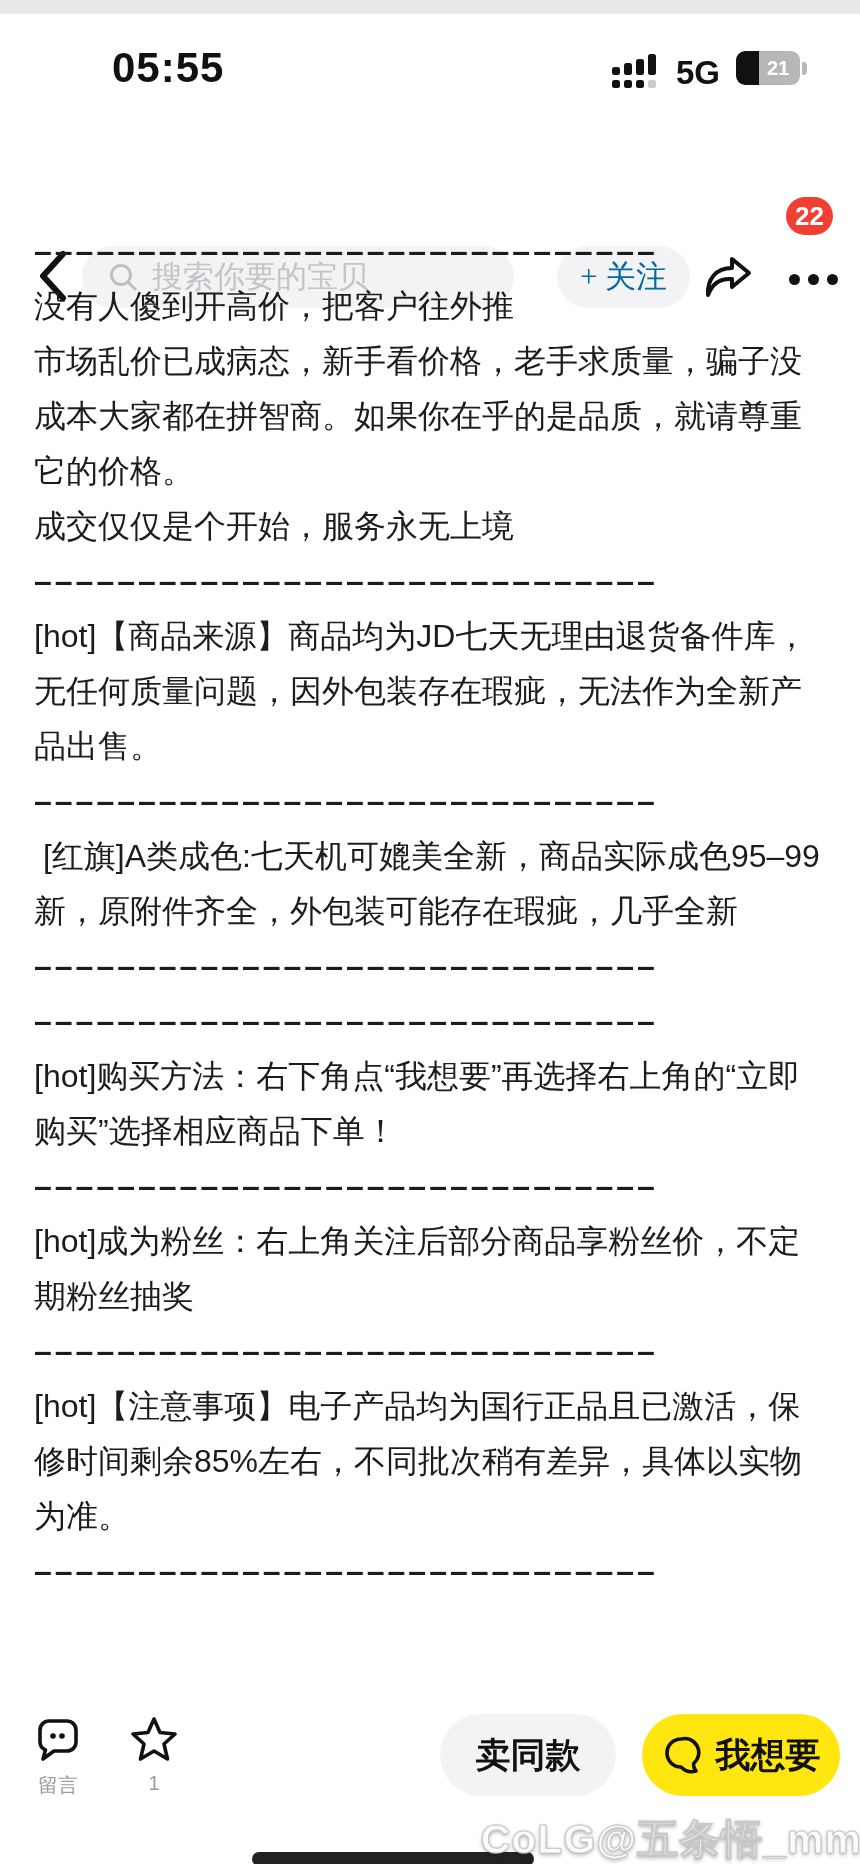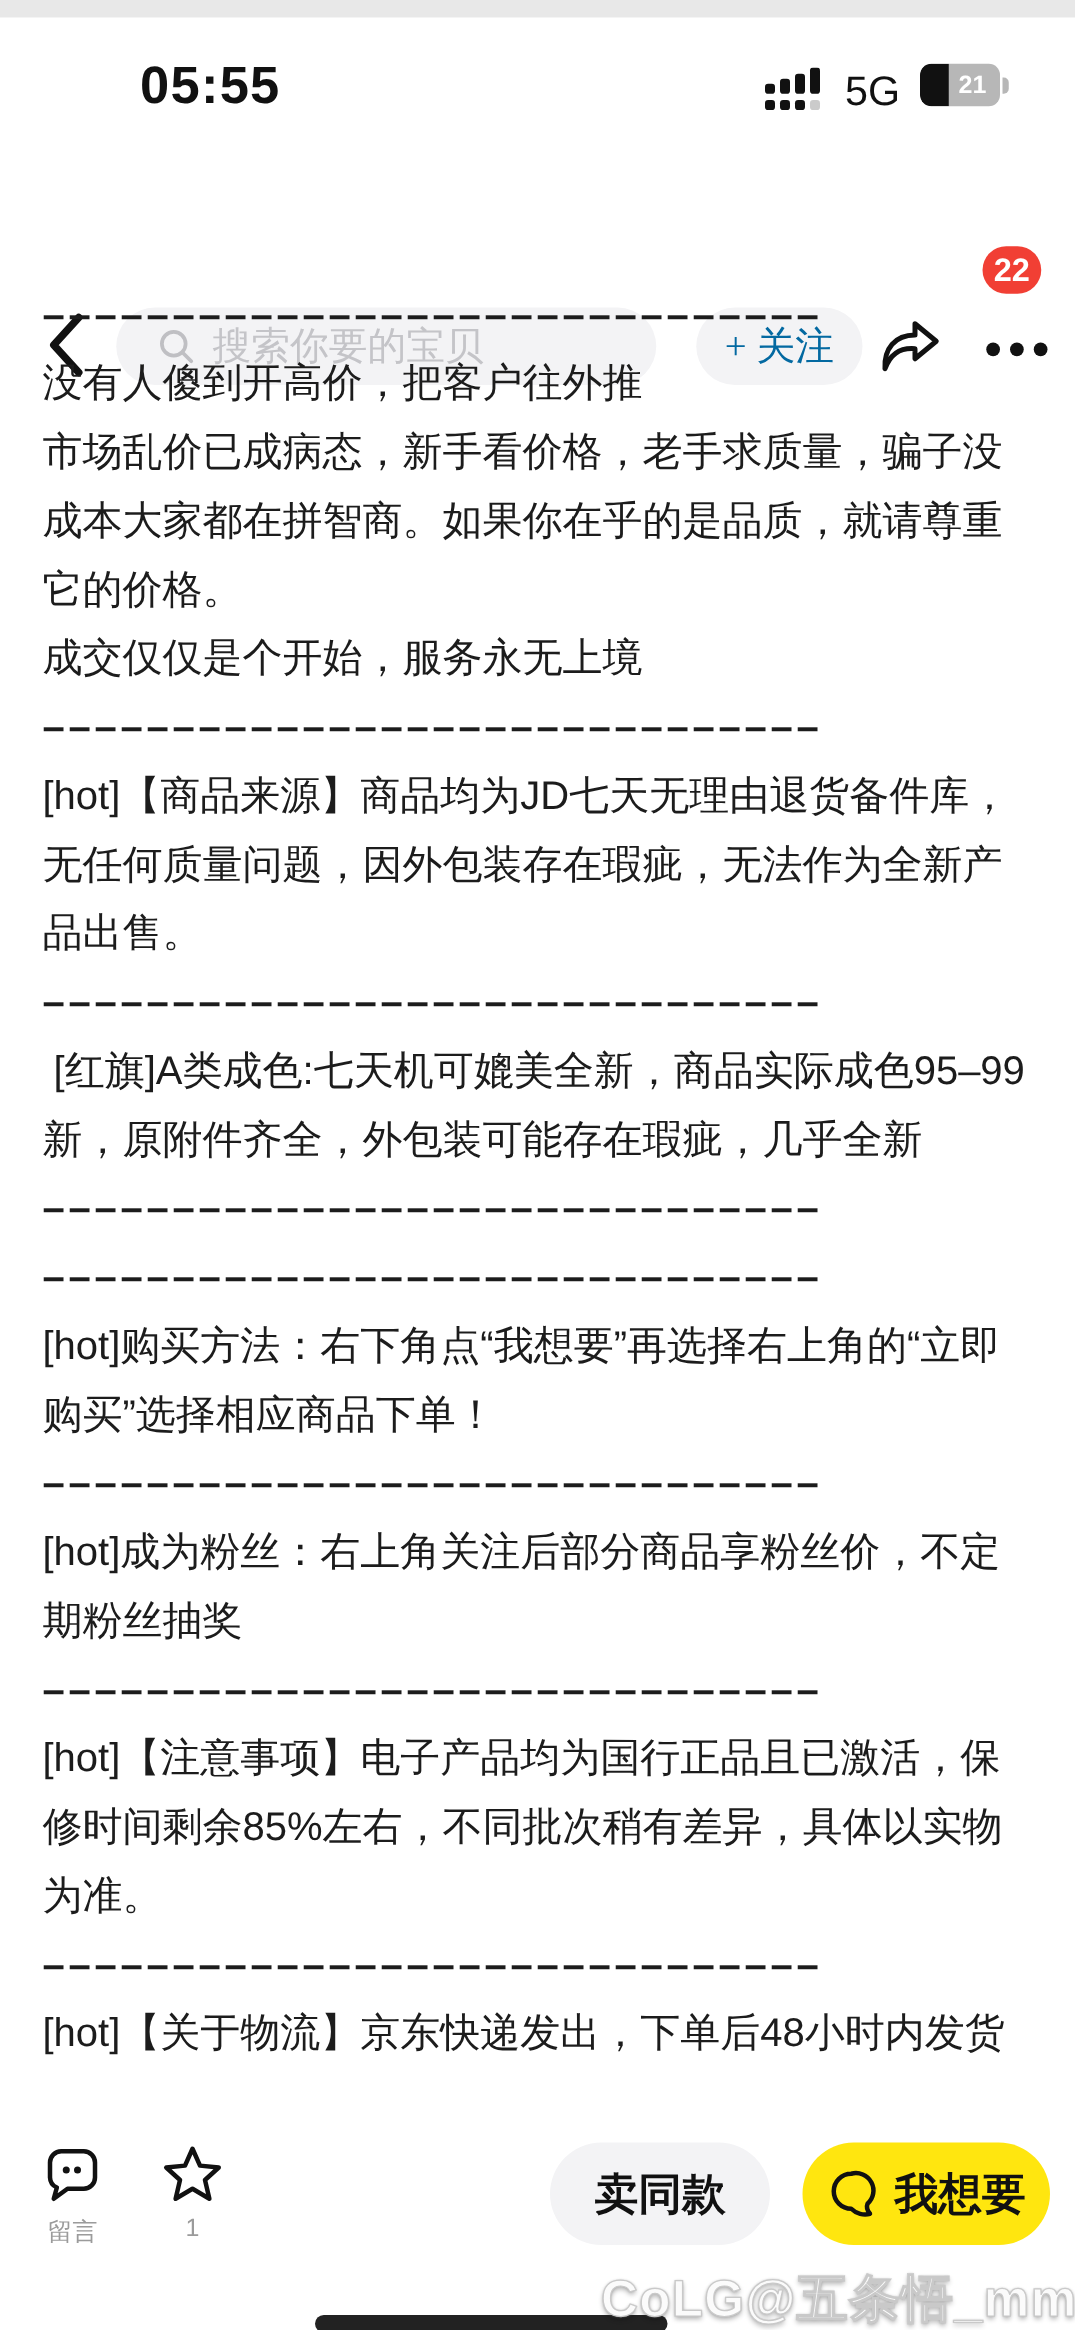--- a/index.html
+++ b/index.html
@@ -8,30 +8,30 @@
   .screen {
     position: relative; width: 860px; height: 1864px;
     background: #ffffff; overflow: hidden; margin: 14px auto;
     color: #1c1c1c;
   }
 
   
   .status-bar { position: absolute; top: 0; left: 0; width: 860px; height: 100px; }
   .status-time { position: absolute; left: 112px; top: 30px; font-size: 42px; font-weight: 700; letter-spacing: 1px; color: #111; }
   .signal-svg { position: absolute; left: 612px; top: 40px; }
-  .net-label { position: absolute; left: 676px; top: 40px; font-size: 33px; font-weight: 400; color: #111; }
+  .net-label { position: absolute; left: 676px; top: 40px; font-size: 33px; font-weight: 700; color: #111; }
   .battery { position: absolute; left: 736px; top: 37px; width: 64px; height: 34px; background: #b7b7b7; border-radius: 9px; overflow: hidden; }
   .battery-fill { position: absolute; left: 0; top: 0; bottom: 0; width: 23px; background: #111; border-radius: 9px 0 0 9px; }
   .battery-num { position: absolute; left: 20px; right: 0; top: 0; bottom: 0; display: flex; align-items: center; justify-content: center; color: #ffffff; font-size: 20px; font-weight: 700; }
   .battery-nub { position: absolute; left: 802px; top: 48px; width: 5px; height: 13px; background: #b7b7b7; border-radius: 0 4px 4px 0; }
 
   
   .nav-bar { position: absolute; top: 100px; left: 0; width: 860px; height: 115px; background: #fff; }
   .back-btn { position: absolute; left: 28px; top: 133px; width: 48px; height: 60px; background: none; border: none; cursor: pointer; }
-  .search-pill { position: absolute; left: 93px; top: 132px; width: 432px; height: 62px; background: #f3f3f5; border-radius: 31px; display: flex; align-items: center; padding: 0 18px 0 26px; justify-content: center; }
+  .search-pill { position: absolute; left: 82px; top: 132px; width: 432px; height: 62px; background: #f3f3f5; border-radius: 31px; display: flex; align-items: center; padding: 0 18px 0 26px; }
   .search-pill input { border: none; outline: none; background: transparent; font-size: 31px; margin-left: 14px; width: 330px; color: #333; font-family: inherit; }
   .search-pill input::placeholder { color: #c4c4c8; }
   .follow-btn { position: absolute; left: 557px; top: 132px; width: 133px; height: 62px; background: #f3f3f5; border: none; border-radius: 31px; font-size: 31px; color: #0369a1; font-family: Liberation Serif, serif; font-weight: 500; cursor: pointer; }
   .share-btn { position: absolute; left: 700px; top: 138px; width: 56px; height: 54px; background: none; border: none; cursor: pointer; padding: 0; }
   .more-btn { position: absolute; left: 782px; top: 150px; width: 62px; height: 30px; background: none; border: none; cursor: pointer; display: flex; align-items: center; justify-content: center; gap: 8px; }
   .more-btn .dot { width: 11px; height: 11px; border-radius: 50%; background: #111; }
   .more-badge { position: absolute; left: 786px; top: 83px; min-width: 47px; height: 38px; border-radius: 19px; background: #f13f34; color: #fff; font-size: 26px; font-weight: 600; display: flex; align-items: center; justify-content: center; padding: 0 6px; }
 
   
   .description { position: absolute; top: 210px; left: 34px; width: 792px; height: 1488px; overflow: hidden; }
@@ -114,21 +114,20 @@
       <p class="desc-line separator">––––––––––––––––––––––––––––––</p>
       <p class="desc-line"> [红旗]A类成色:七天机可媲美全新，商品实际成色95–99新，原附件齐全，外包装可能存在瑕疵，几乎全新</p>
       <p class="desc-line separator">––––––––––––––––––––––––––––––</p>
       <p class="desc-line separator">––––––––––––––––––––––––––––––</p>
       <p class="desc-line">[hot]购买方法：右下角点“我想要”再选择右上角的“立即购买”选择相应商品下单！</p>
       <p class="desc-line separator">––––––––––––––––––––––––––––––</p>
       <p class="desc-line">[hot]成为粉丝：右上角关注后部分商品享粉丝价，不定期粉丝抽奖</p>
       <p class="desc-line separator">––––––––––––––––––––––––––––––</p>
       <p class="desc-line">[hot]【注意事项】电子产品均为国行正品且已激活，保修时间剩余85%左右，不同批次稍有差异，具体以实物为准。</p>
       <p class="desc-line separator">––––––––––––––––––––––––––––––</p>
-      <p class="desc-line">[hot]【关于物流】京东快递发出，下单后48小时内发货</p>
     </div>
 
   <div class="bottom-bar">
     <button class="icon-group comment">
       <svg width="46" height="46" viewBox="0 0 46 46">
         <path d="M14 5 H32 A9 9 0 0 1 41 14 V26 A9 9 0 0 1 32 35 H19 L8 43 L10.5 34 A9 9 0 0 1 5 26 V14 A9 9 0 0 1 14 5 Z" fill="none" stroke="#111" stroke-width="3.6" stroke-linejoin="round"></path>
         <circle cx="18" cy="20" r="2.8" fill="#111"></circle>
         <circle cx="27" cy="20" r="2.8" fill="#111"></circle>
       </svg>
       <span class="icon-label">留言</span>

